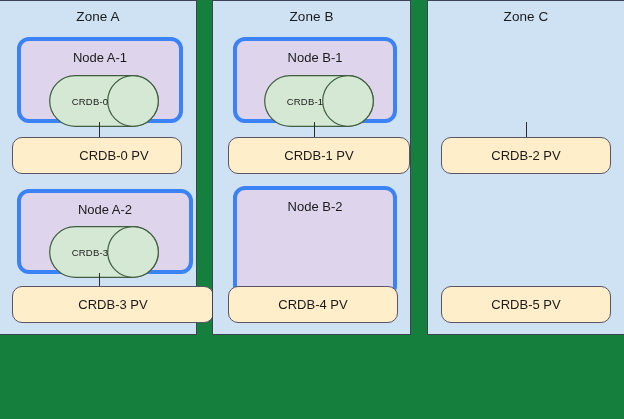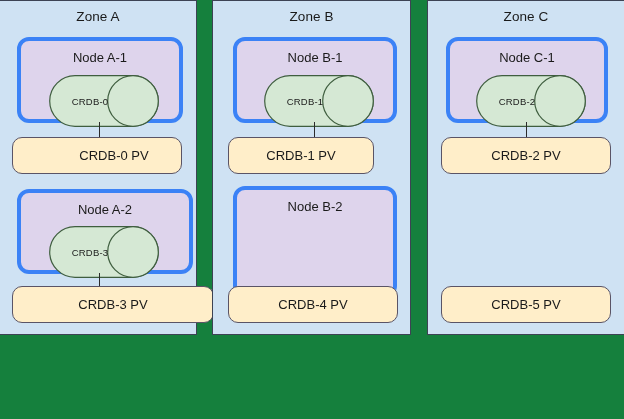--- a/index.html
+++ b/index.html
@@ -164,46 +164,36 @@
         <svg width="110" height="52" viewBox="0 0 110 52" xmlns="http://www.w3.org/2000/svg">
           <path d="M26,0.7 L84,0.7 A25.3,25.3 0 0 1 84,51.3 L26,51.3 A25.3,25.3 0 0 1 26,0.7 Z" fill="#d5e8d4" stroke="#3f5e3f" stroke-width="1.2"></path>
           <ellipse cx="84" cy="26" rx="25.3" ry="25.3" fill="#d5e8d4" stroke="#3f5e3f" stroke-width="1.2"></ellipse>
         </svg>
         <div class="cyl-label">CRDB-1</div>
       </div>
     </div>
 
     <div class="connector" style="left:101px; top:121px; height:16px;"></div>
 
-    <div class="pv" style="left:15px; top:136px; width:146px; height:37px;">
+    <div class="pv" style="left:15px; top:136px; width:182px; height:37px;">
       <span class="pv-label">CRDB-1 PV</span>
     </div>
 
     <div class="node" style="left:20px; top:185px; width:164px; height:112px;">
       <div class="node-label">Node B-2</div>
     </div>
 
     <div class="pv" style="left:15px; top:285px; width:170px; height:37px;">
       <span class="pv-label">CRDB-4 PV</span>
     </div>
   </div>
 
   <div class="zone zone-c">
     <div class="zone-title">Zone C</div>
 
-    <div class="node" style="left:18px; top:36px; width:162px; height:86px;">
-      <div class="node-label">Node C-1</div>
-      <div class="cyl" style="left:26px; top:34px;">
-        <svg width="110" height="52" viewBox="0 0 110 52" xmlns="http://www.w3.org/2000/svg">
-          <path d="M26,0.7 L84,0.7 A25.3,25.3 0 0 1 84,51.3 L26,51.3 A25.3,25.3 0 0 1 26,0.7 Z" fill="#d5e8d4" stroke="#3f5e3f" stroke-width="1.2"></path>
-          <ellipse cx="84" cy="26" rx="25.3" ry="25.3" fill="#d5e8d4" stroke="#3f5e3f" stroke-width="1.2"></ellipse>
-        </svg>
-        <div class="cyl-label">CRDB-2</div>
-      </div>
-    </div>
 
     <div class="connector" style="left:98px; top:121px; height:16px;"></div>
 
     <div class="pv" style="left:13px; top:136px; width:170px; height:37px;">
       <span class="pv-label">CRDB-2 PV</span>
     </div>
 
     <div class="pv" style="left:13px; top:285px; width:170px; height:37px;">
       <span class="pv-label">CRDB-5 PV</span>
     </div>

